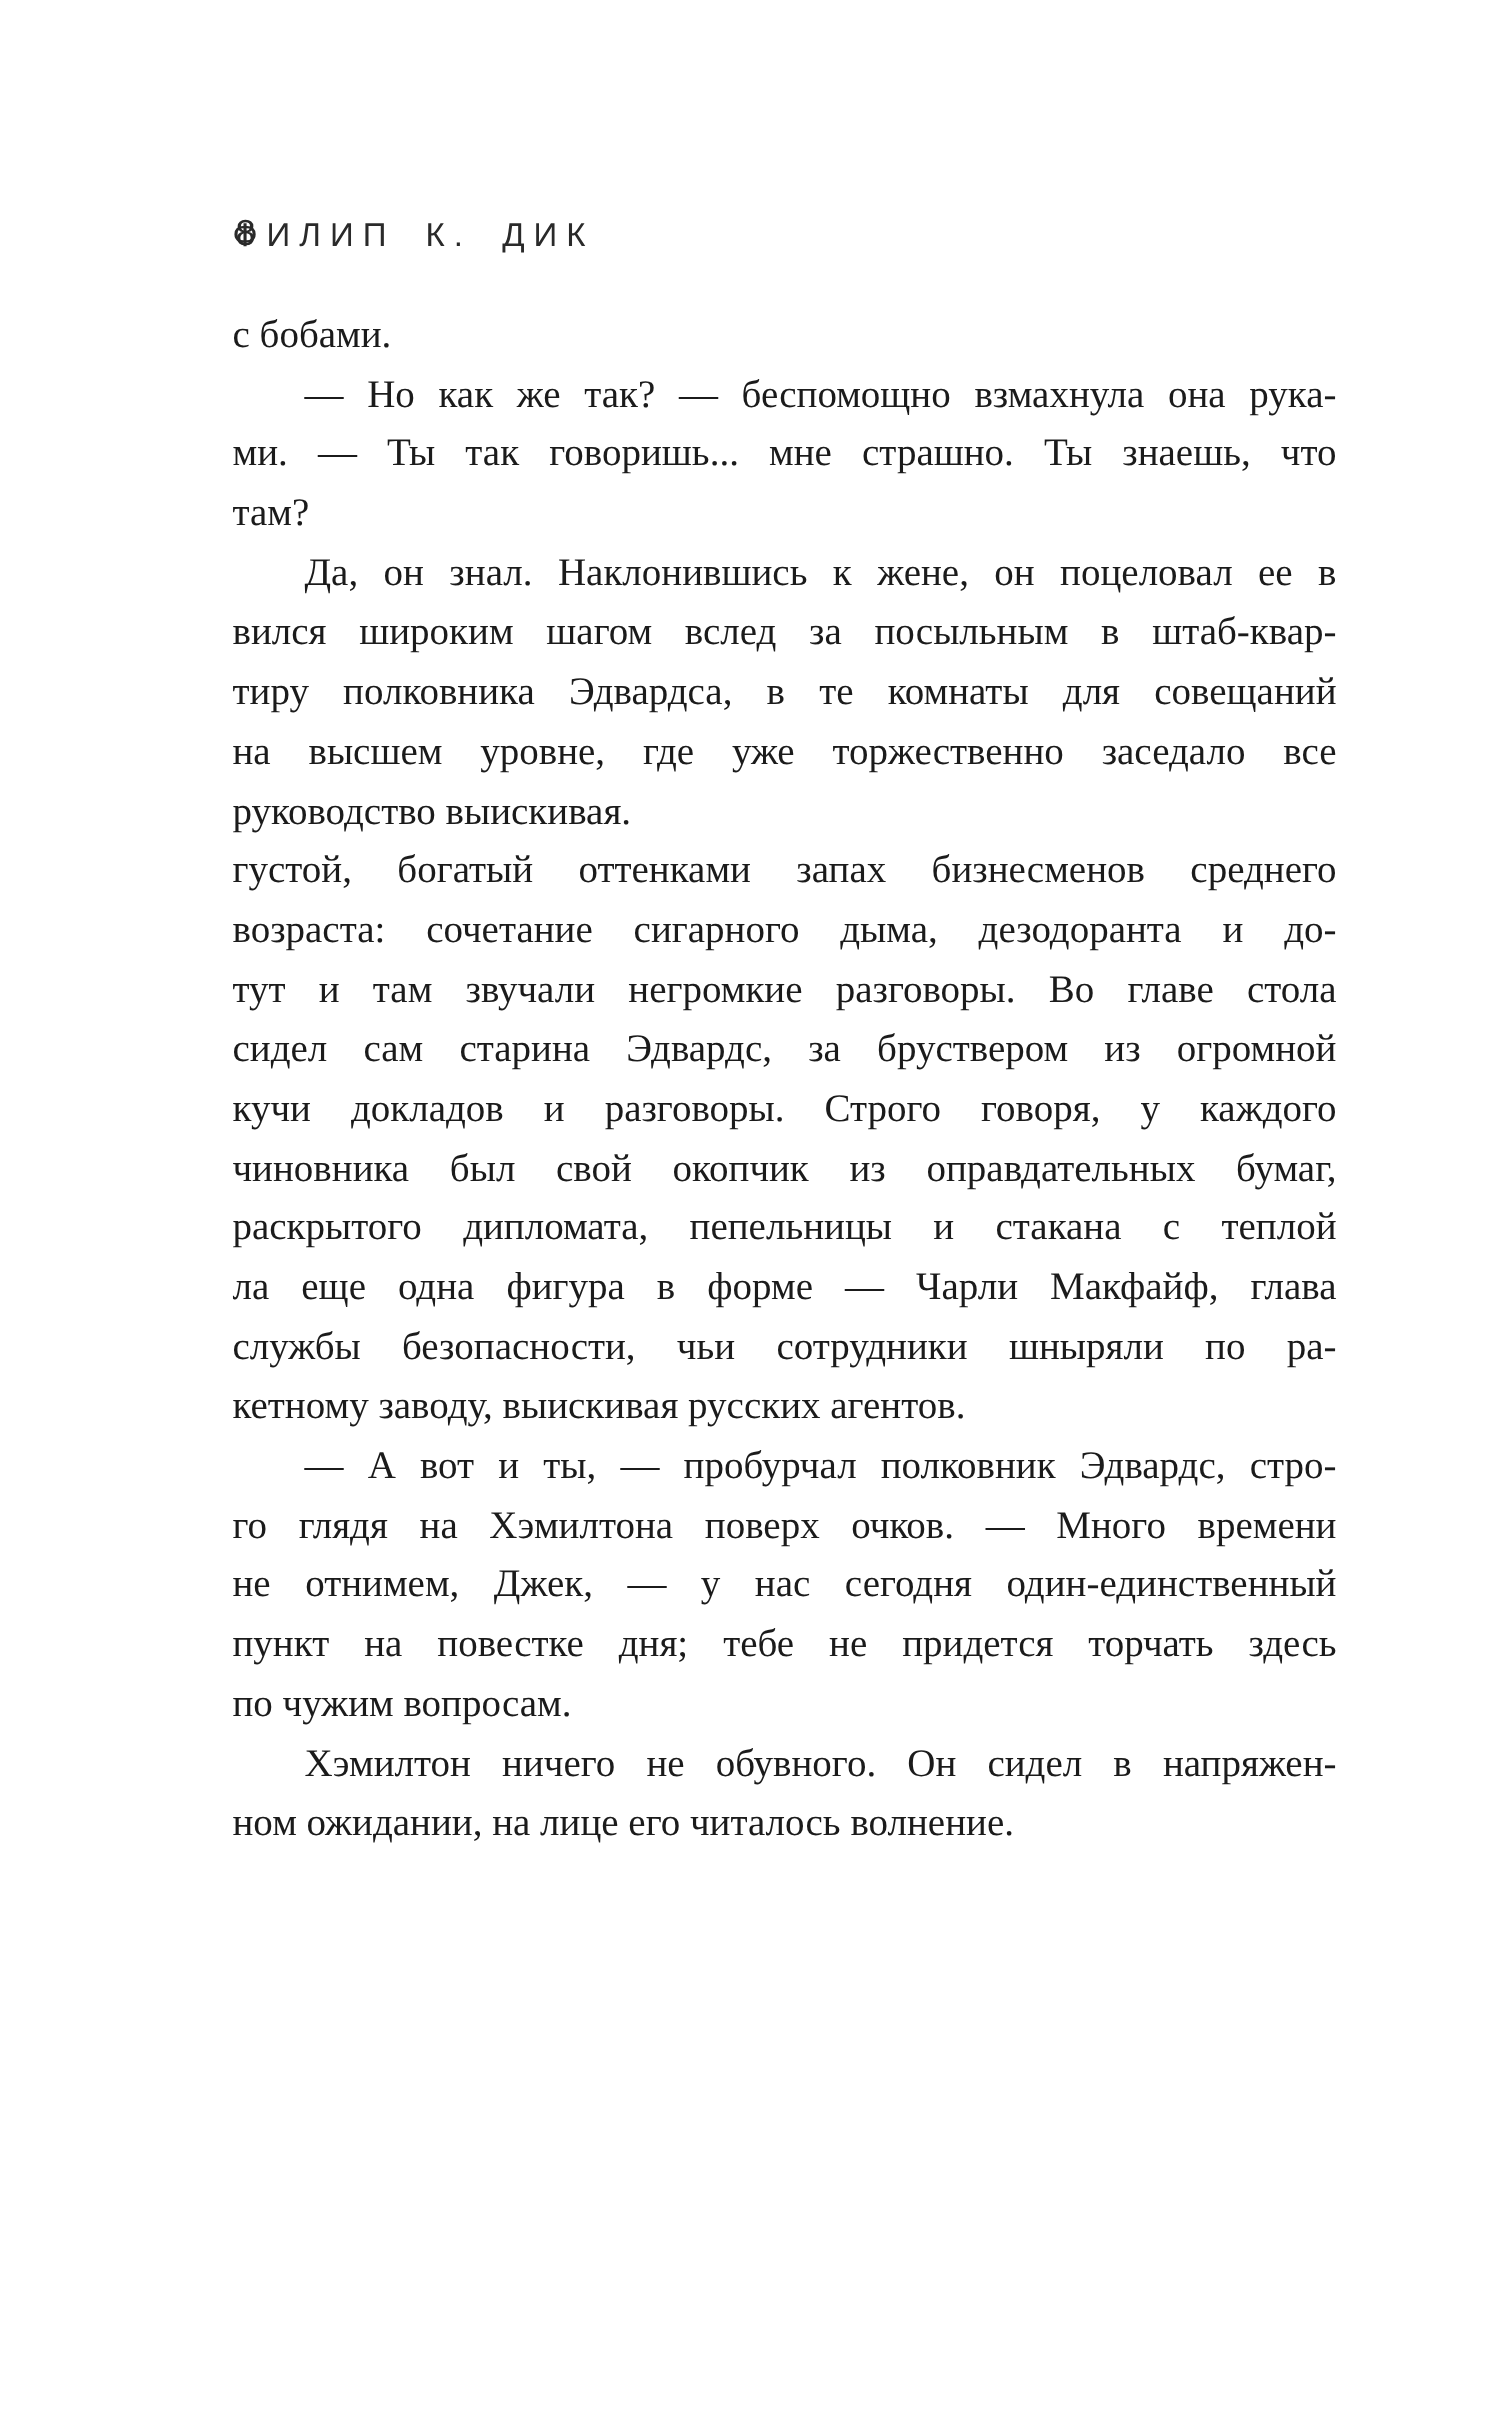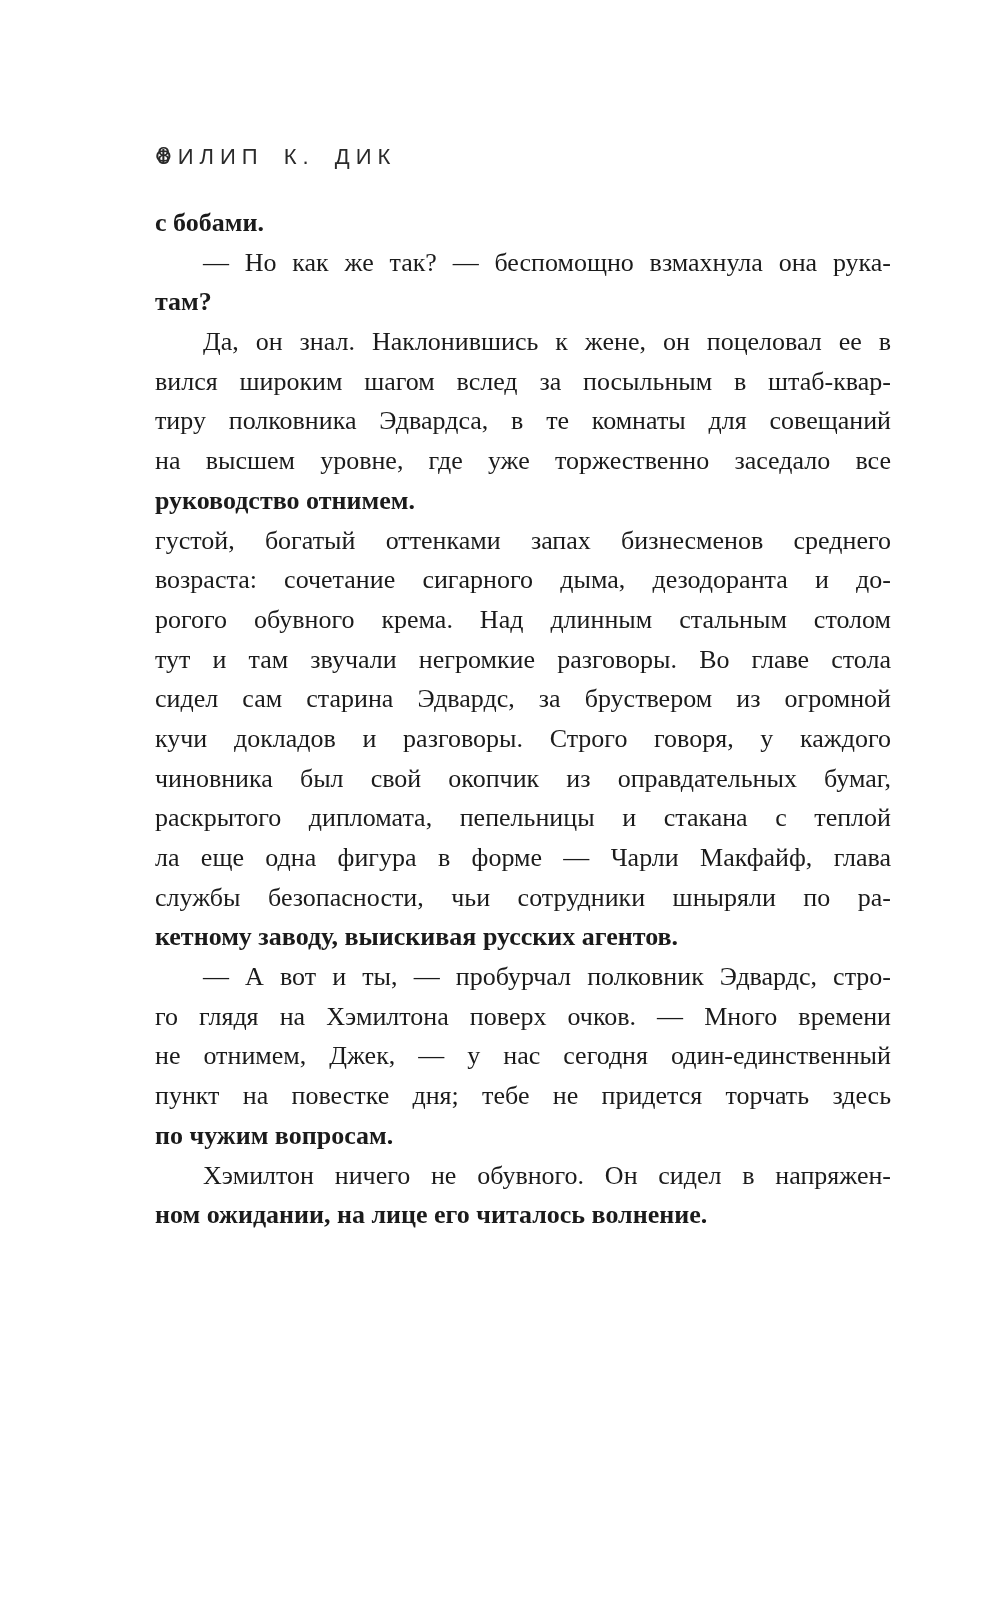--- a/index.html
+++ b/index.html
@@ -54,48 +54,47 @@
   }
   .line {
     height: 39.7px;
     overflow: hidden;
     text-align: justify;
     text-align-last: justify;
   }
   .line.last {
     text-align: left;
     text-align-last: left;
-    font-weight: bold;
   }
   .line.indent {
     padding-left: 48px;
   }
 </style>
 </head>
 <body>
 
 <div class="page">
 
   <div class="header">
     <div class="page-number">8</div>
     <div class="running-title">ФИЛИП К. ДИК</div>
   </div>
 
   <div class="body-text">
     <div class="line last">с бобами.</div>
     <div class="line indent">— Но как же так? — беспомощно взмахнула она рука-</div>
+    <div class="line">ми. — Ты так говоришь... мне страшно. Ты знаешь, что</div>
     <div class="line last">там?</div>
     <div class="line indent">Да, он знал. Наклонившись к жене, он поцеловал ее в</div>
     <div class="line">вился широким шагом вслед за посыльным в штаб-квар-</div>
     <div class="line">тиру полковника Эдвардса, в те комнаты для совещаний</div>
     <div class="line">на высшем уровне, где уже торжественно заседало все</div>
-    <div class="line last">руководство отнимем.</div>
+    <div class="line last">руководство выискивая.</div>
     <div class="line">густой, богатый оттенками запах бизнесменов среднего</div>
     <div class="line">возраста: сочетание сигарного дыма, дезодоранта и до-</div>
-    <div class="line">рогого обувного крема. Над длинным стальным столом</div>
     <div class="line">тут и там звучали негромкие разговоры. Во главе стола</div>
     <div class="line">сидел сам старина Эдвардс, за бруствером из огромной</div>
     <div class="line">кучи докладов и разговоры. Строго говоря, у каждого</div>
     <div class="line">чиновника был свой окопчик из оправдательных бумаг,</div>
     <div class="line">раскрытого дипломата, пепельницы и стакана с теплой</div>
     <div class="line">ла еще одна фигура в форме — Чарли Макфайф, глава</div>
     <div class="line">службы безопасности, чьи сотрудники шныряли по ра-</div>
     <div class="line last">кетному заводу, выискивая русских агентов.</div>
     <div class="line indent">— А вот и ты, — пробурчал полковник Эдвардс, стро-</div>
     <div class="line">го глядя на Хэмилтона поверх очков. — Много времени</div>

